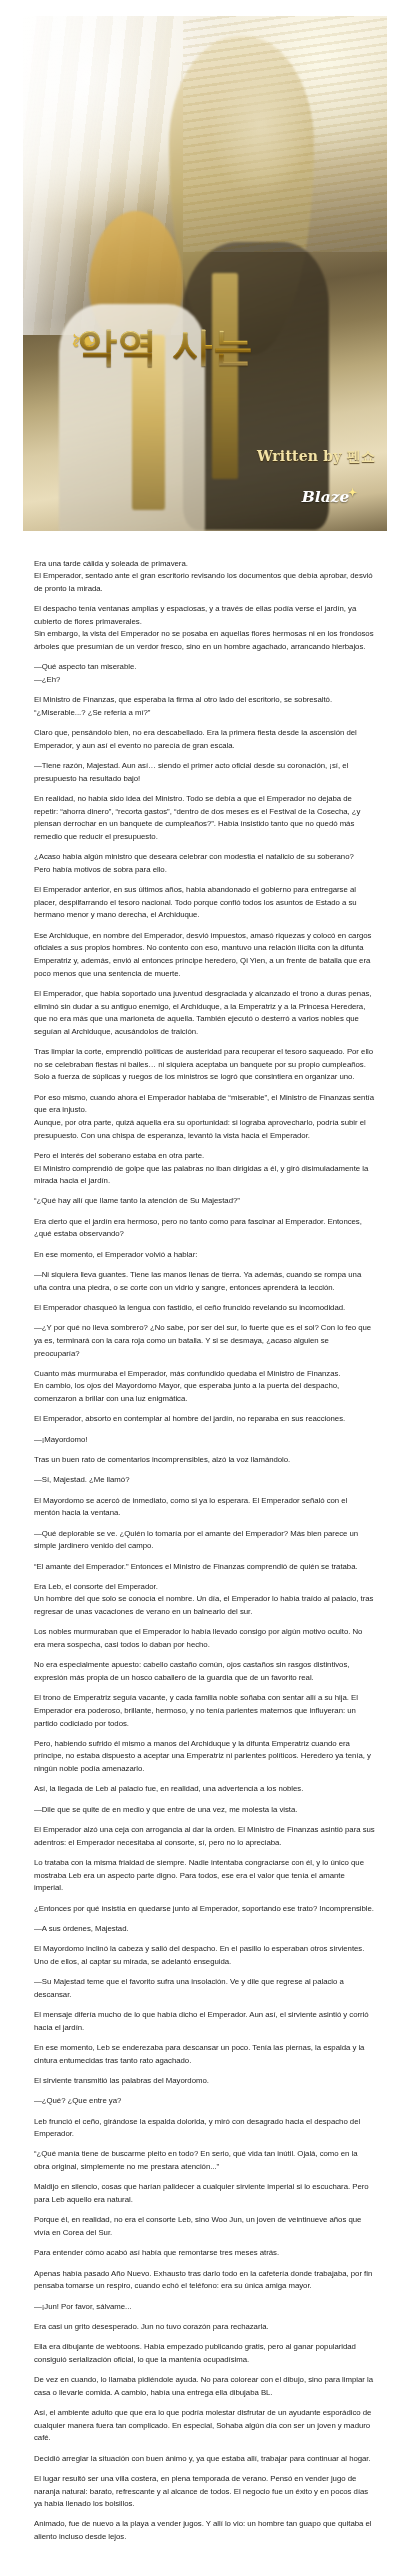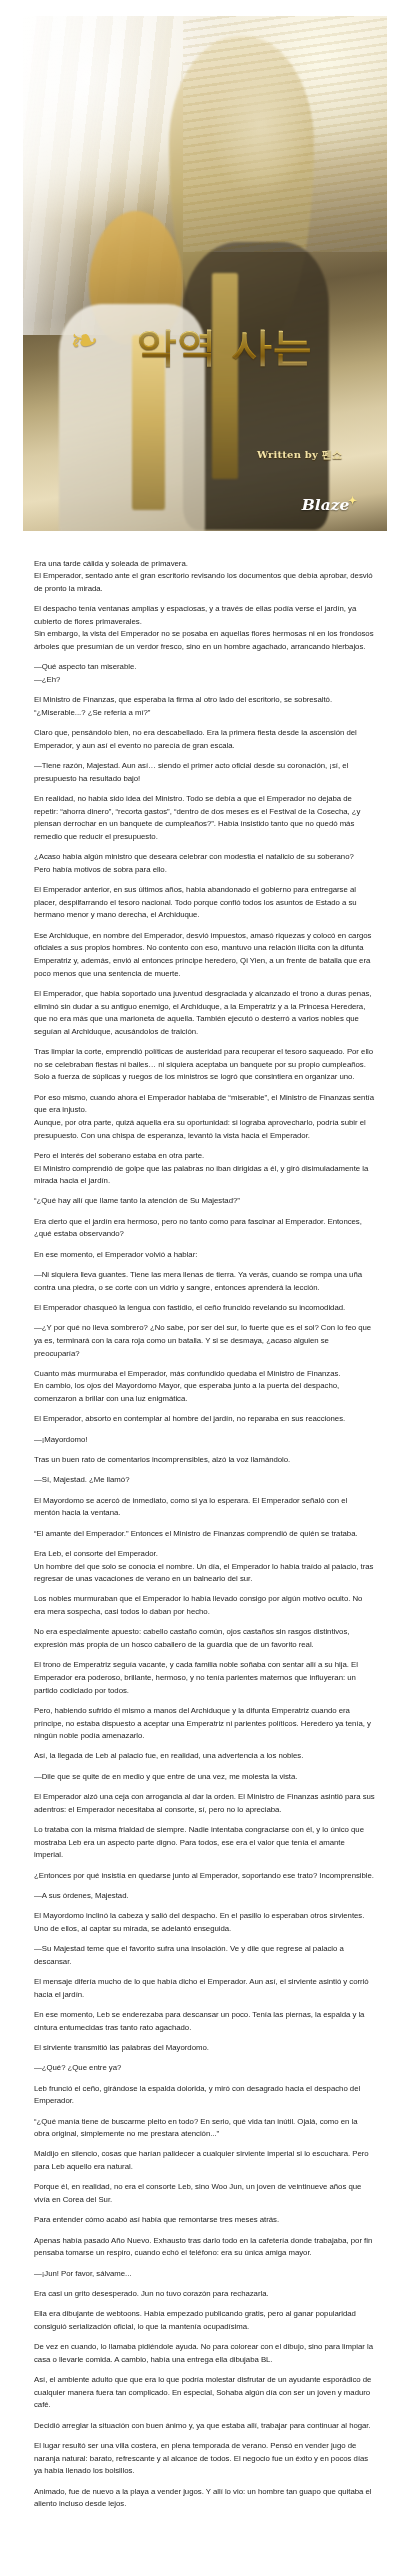--- a/index.html
+++ b/index.html
@@ -135,50 +135,49 @@
     background: linear-gradient(180deg, #fff4c2 0%, #f6d96a 24%, #d9ab2c 52%, #a97c15 74%, #f2dd95 100%);
     -webkit-background-clip: text;
     background-clip: text;
     color: transparent;
     -webkit-text-fill-color: transparent;
     text-shadow: 0 1px 1px rgba(70,48,8,0.45);
     filter: drop-shadow(0 0.5px 0.5px rgba(60,40,5,0.55));
   }
   .title-line1 {
     font-size: 40px;
-    margin-left: 39px;
-    text-align: center;
+    margin-left: 23px;
   }
   .title-line2 {
     font-size: 40px;
     margin-left: 57px;
     margin-top: -3.1px;
   }
   .title-flourish {
     position: absolute;
     left: 47px; top: -4.1px;
     font-size: 34px;
     color: #e2b93f;
     opacity: 0.95;
     transform: rotate(-6deg);
     text-shadow: 0 1px 1px rgba(70,48,8,0.4);
   }
   .byline {
     position: absolute;
     left: 234px; top: 123px;
     font-family: "DejaVu Serif", serif;
-    font-size: 10px;
+    font-size: 14px;
     font-weight: bold;
     color: #f2e2a6;
     text-shadow: 0 0.5px 1px rgba(60,40,5,0.8);
     letter-spacing: 0.2px;
   }
   .publisher {
     position: absolute;
-    right: 30px; bottom: 16px;
+    right: 30px; bottom: 24px;
     font-family: "DejaVu Serif", serif;
     font-style: italic;
     font-weight: bold;
     font-size: 15.5px;
     color: #ffffff;
     text-shadow: 0 0.5px 1.5px rgba(0,0,0,0.45);
     margin-left: 40px;
   }
   .publisher .spark {
     font-style: normal;
@@ -245,30 +244,31 @@
       <p>Ese Archiduque, en nombre del Emperador, desvió impuestos, amasó riquezas y colocó en cargos oficiales a sus propios hombres. No contento con eso, mantuvo una relación ilícita con la difunta Emperatriz y, además, envió al entonces príncipe heredero, Qi Yien, a un frente de batalla que era poco menos que una sentencia de muerte.</p>
       <p>El Emperador, que había soportado una juventud desgraciada y alcanzado el trono a duras penas, eliminó sin dudar a su antiguo enemigo, el Archiduque, a la Emperatriz y a la Princesa Heredera, que no era más que una marioneta de aquella. También ejecutó o desterró a varios nobles que seguían al Archiduque, acusándolos de traición.</p>
       <p>Tras limpiar la corte, emprendió políticas de austeridad para recuperar el tesoro saqueado. Por ello no se celebraban fiestas ni bailes… ni siquiera aceptaba un banquete por su propio cumpleaños. Solo a fuerza de súplicas y ruegos de los ministros se logró que consintiera en organizar uno.</p>
       <p>Por eso mismo, cuando ahora el Emperador hablaba de “miserable”, el Ministro de Finanzas sentía que era injusto.
  Aunque, por otra parte, quizá aquella era su oportunidad: si lograba aprovecharlo, podría subir el presupuesto. Con una chispa de esperanza, levantó la vista hacia el Emperador.</p>
       <p>Pero el interés del soberano estaba en otra parte.
  El Ministro comprendió de golpe que las palabras no iban dirigidas a él, y giró disimuladamente la mirada hacia el jardín.</p>
       <p>“¿Qué hay allí que llame tanto la atención de Su Majestad?”</p>
       <p>Era cierto que el jardín era hermoso, pero no tanto como para fascinar al Emperador. Entonces, ¿qué estaba observando?</p>
       <p>En ese momento, el Emperador volvió a hablar:</p>
-      <p>—Ni siquiera lleva guantes. Tiene las mera llenas de tierra. Ya verás, cuando se rompa una uña contra una piedra, o se corte con un vidrio y sangre, entonces aprenderá la lección.</p>
+      <p>—Ni siquiera lleva guantes. Tiene las manos llenas de tierra. Ya además, cuando se rompa una uña contra una piedra, o se corte con un vidrio y sangre, entonces aprenderá la lección.</p>
       <p>El Emperador chasqueó la lengua con fastidio, el ceño fruncido revelando su incomodidad.</p>
       <p>—¿Y por qué no lleva sombrero? ¿No sabe, por ser del sur, lo fuerte que es el sol? Con lo feo que ya es, terminará con la cara roja como un batalla. Y si se desmaya, ¿acaso alguien se preocuparía?</p>
       <p>Cuanto más murmuraba el Emperador, más confundido quedaba el Ministro de Finanzas.
  En cambio, los ojos del Mayordomo Mayor, que esperaba junto a la puerta del despacho, comenzaron a brillar con una luz enigmática.</p>
       <p>El Emperador, absorto en contemplar al hombre del jardín, no reparaba en sus reacciones.</p>
       <p>—¡Mayordomo!</p>
       <p>Tras un buen rato de comentarios incomprensibles, alzó la voz llamándolo.</p>
       <p>—Sí, Majestad. ¿Me llamó?</p>
       <p>El Mayordomo se acercó de inmediato, como si ya lo esperara. El Emperador señaló con el mentón hacia la ventana.</p>
+      <p>—Qué deplorable se ve. ¿Quién lo tomaría por el amante del Emperador? Más bien parece un simple jardinero venido del campo.</p>
       <p>“El amante del Emperador.” Entonces el Ministro de Finanzas comprendió de quién se trataba.</p>
       <p>Era Leb, el consorte del Emperador.
  Un hombre del que solo se conocía el nombre. Un día, el Emperador lo había traído al palacio, tras regresar de unas vacaciones de verano en un balneario del sur.</p>
       <p>Los nobles murmuraban que el Emperador lo había llevado consigo por algún motivo oculto. No era mera sospecha, casi todos lo daban por hecho.</p>
       <p>No era especialmente apuesto: cabello castaño común, ojos castaños sin rasgos distintivos, expresión más propia de un hosco caballero de la guardia que de un favorito real.</p>
       <p>El trono de Emperatriz seguía vacante, y cada familia noble soñaba con sentar allí a su hija. El Emperador era poderoso, brillante, hermoso, y no tenía parientes maternos que influyeran: un partido codiciado por todos.</p>
       <p>Pero, habiendo sufrido él mismo a manos del Archiduque y la difunta Emperatriz cuando era príncipe, no estaba dispuesto a aceptar una Emperatriz ni parientes políticos. Heredero ya tenía, y ningún noble podía amenazarlo.</p>
       <p>Así, la llegada de Leb al palacio fue, en realidad, una advertencia a los nobles.</p>
       <p>—Dile que se quite de en medio y que entre de una vez, me molesta la vista.</p>
       <p>El Emperador alzó una ceja con arrogancia al dar la orden. El Ministro de Finanzas asintió para sus adentros: el Emperador necesitaba al consorte, sí, pero no lo apreciaba.</p>

